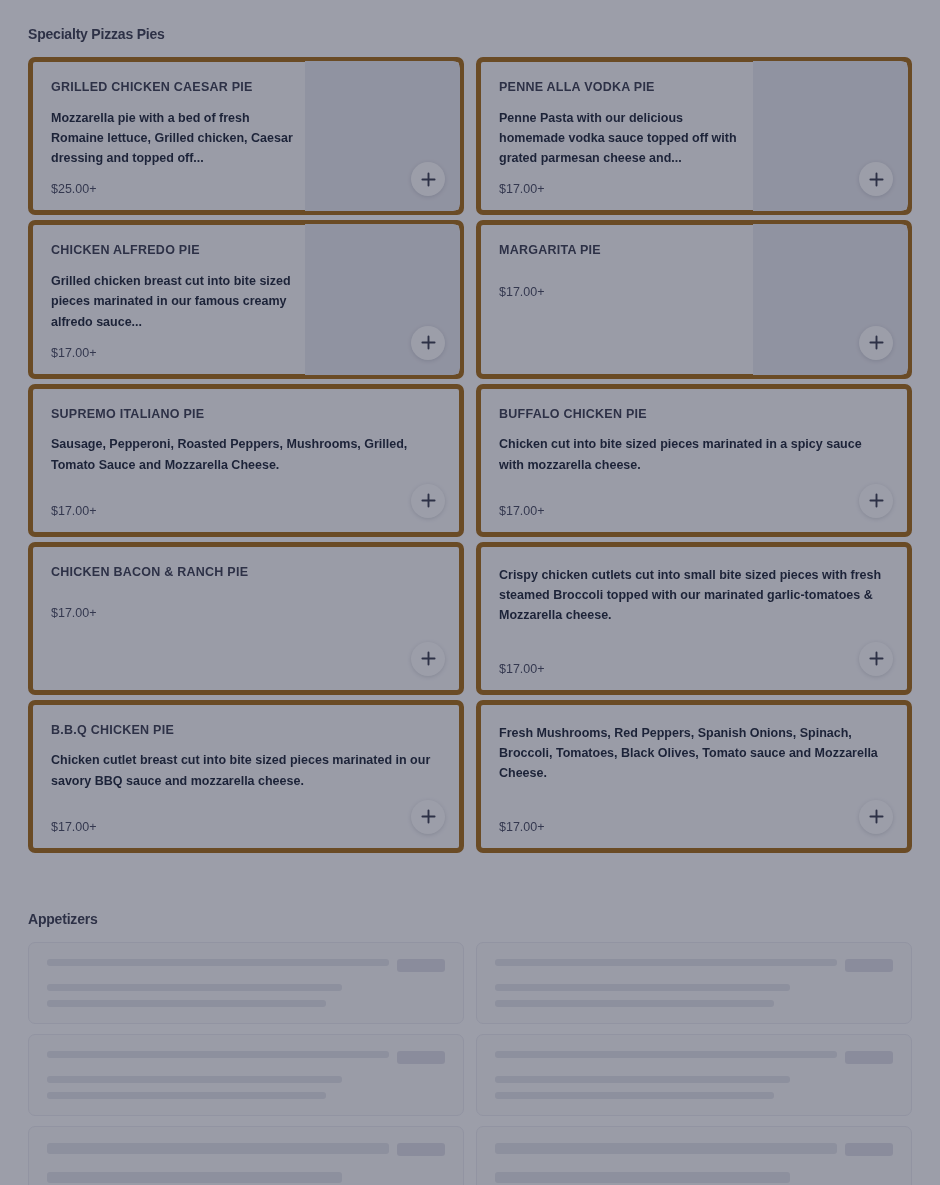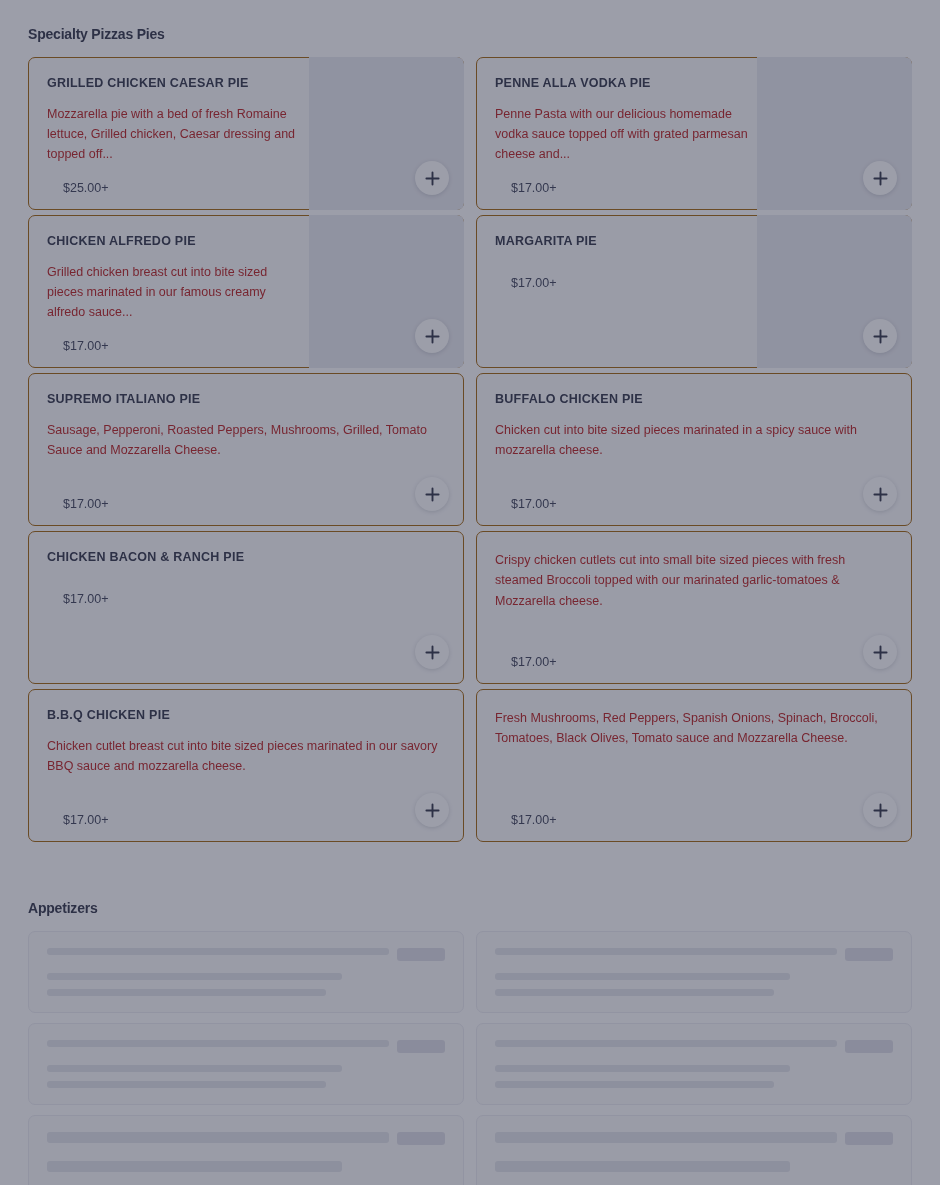--- a/index.html
+++ b/index.html
@@ -42,21 +42,21 @@
   .item-grid {
     display: grid;
     grid-template-columns: 1fr 1fr;
     column-gap: 12px;
     row-gap: 5px;
   }
 
   .item-card {
     position: relative;
     background: #fbfbfc;
-    border: 1px solid #a16207;
+    border: 5px solid #a16207;
     border-radius: 7px;
     min-height: 153px;
     display: flex;
     overflow: visible;
   }
 
   .item-body {
     flex: 1 1 auto;
     padding: 18px 18px 14px 18px;
     display: flex;
@@ -70,32 +70,31 @@
     font-size: 12.5px;
     font-weight: 700;
     letter-spacing: 0.25px;
     color: #2e3145;
     line-height: 1.25;
     margin-bottom: 12px;
   }
 
   .item-desc {
     font-size: 12.5px;
-    font-weight: 400;
-    color: #b91c1c;
+    font-weight: 700;
+    color: #0f172a;
     line-height: 1.62;
     flex: 1 1 auto;
   }
 
   .item-price {
     font-size: 12.5px;
     font-weight: 400;
     color: #3b3f55;
     margin-top: 14px;
-    margin-left: 16px;
   }
 
   
   .item-thumb {
     flex: 0 0 155px;
     width: 155px;
     align-self: stretch;
     margin: -1px -1px -1px 0;
     background: #e9eaf0;
     border-radius: 0 7px 7px 0;

